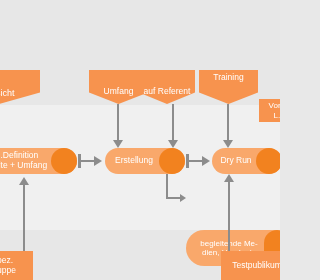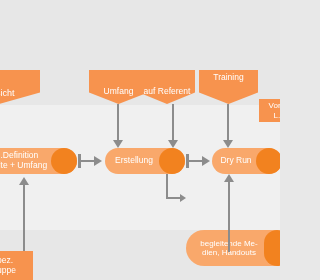--- a/index.html
+++ b/index.html
@@ -175,14 +175,19 @@
   <div class="vline" style="left:228px;top:182px;height:70px;"></div>
   <div class="arrowup" style="left:224px;top:174px;"></div>
 
   <div class="tag" style="left:-30px;top:251px;width:63px;height:29px;font-size:8.5px;">
     <span>
       <span>...bez.</span><br>
       <span>...ruppe</span>
     </span>
   </div>
 
+  <div class="tag" style="left:221px;top:251px;width:72px;height:29px;font-size:8.5px;">
+    <span>
+      <span>Testpublikum</span>
+    </span>
+  </div>
 
 </div>
 
 </body></html>

